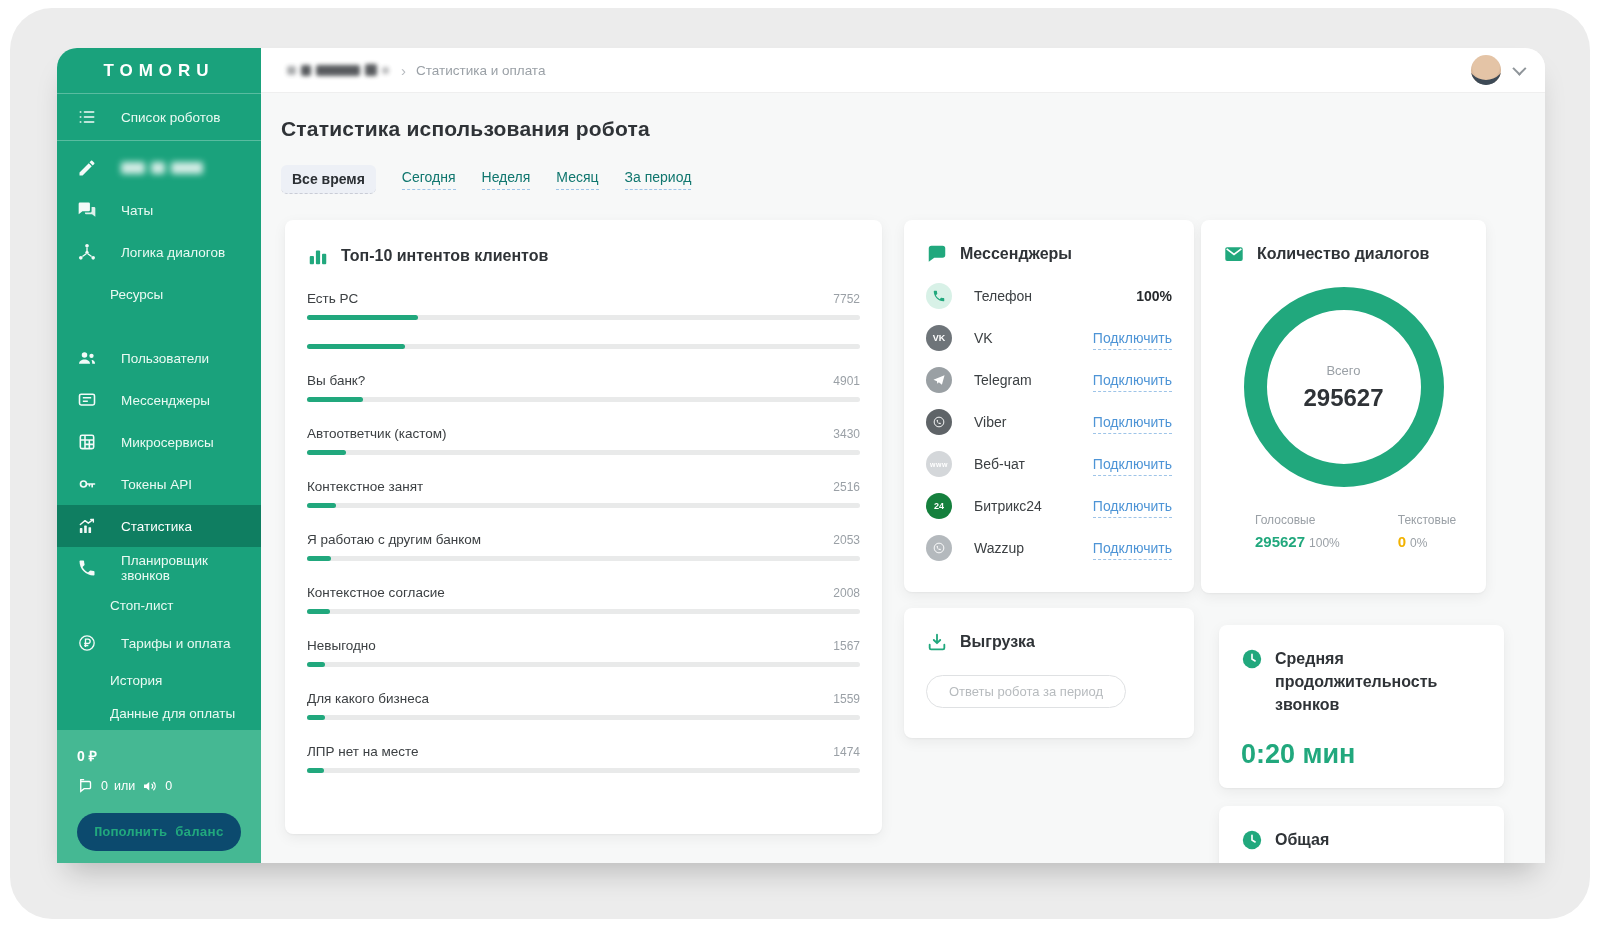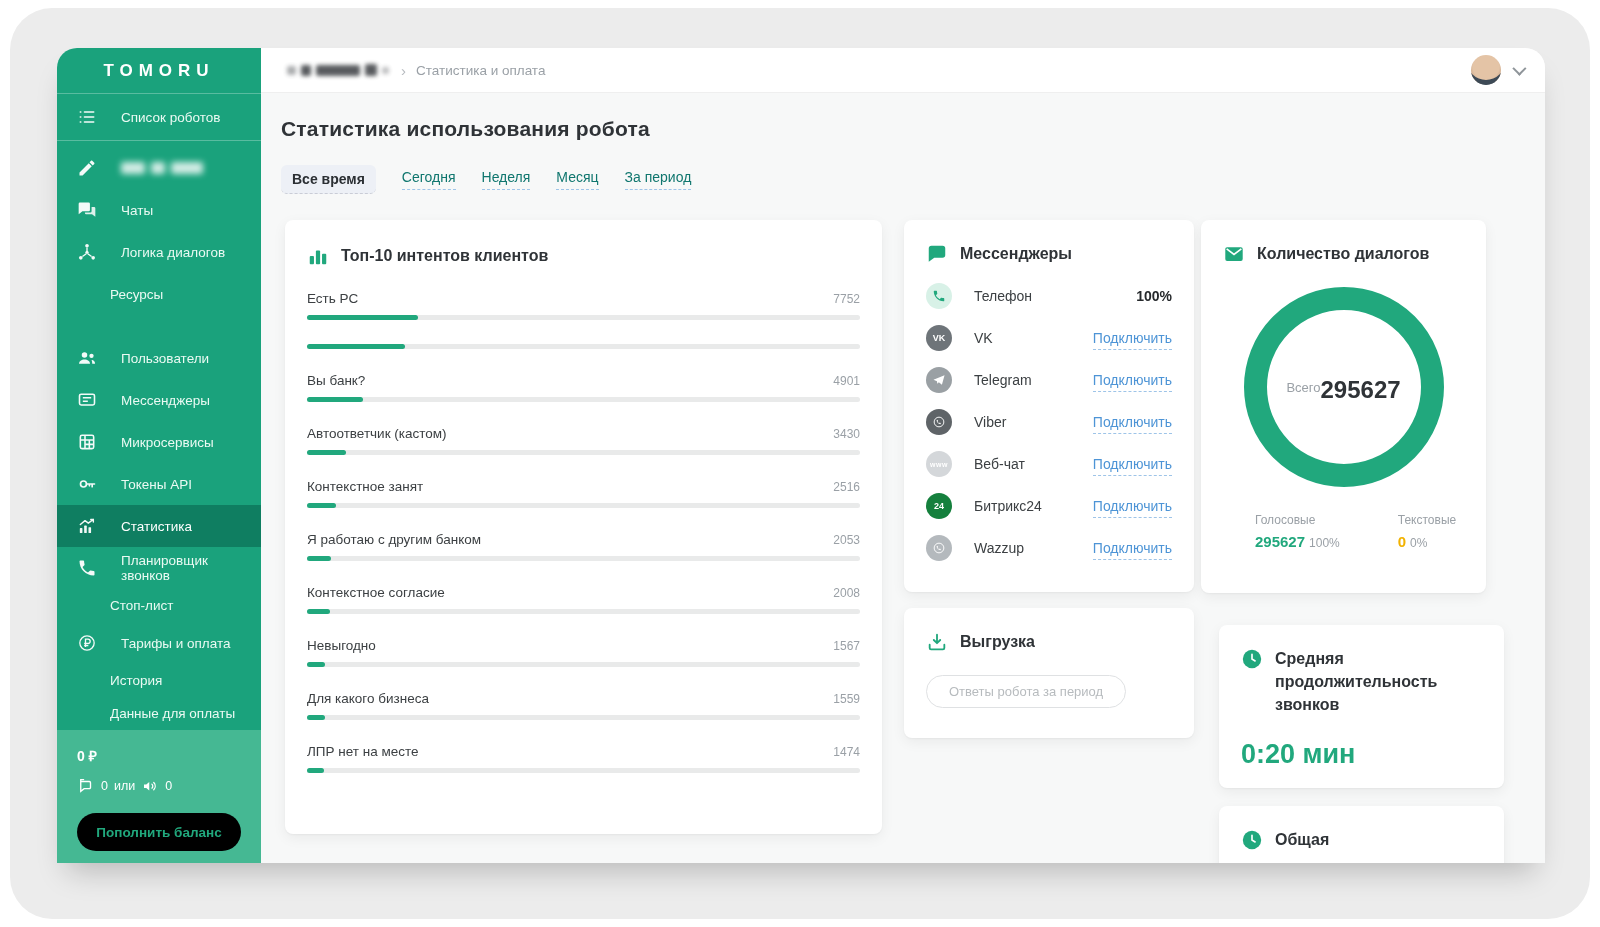--- a/index.html
+++ b/index.html
@@ -29,23 +29,23 @@
   .side-divider { height:1px; background:rgba(255,255,255,.28); margin:2px 0 6px; }
   .side-spacer { height:22px; }
   .redact-side { display:flex; gap:6px; filter:blur(3px); opacity:.8; }
   .redact-side i { display:block; height:12px; border-radius:2px; background:#fff; }
   .balance { background:#45b893; padding:16px 20px 18px; }
   .bal-amount { color:#fff; font-size:14px; font-weight:bold; margin-bottom:12px; }
   .bal-row { display:flex; align-items:center; gap:6px; color:#fff; font-size:12.5px; }
   .bal-row .ic { width:18px; height:18px; color:#fff; }
   .bal-row .ic svg { width:18px; height:18px; display:block; }
   .topup-btn { display:block; width:100%; margin-top:18px; height:38px;
-    border:none; border-radius:19px; background:#000000; color:#21a87d;
+    border:none; border-radius:19px; background:#0c4a6e; color:#21a87d;
     font-size:13.5px; font-weight:bold; cursor:pointer;
-    font-family:Liberation Sans, sans-serif; }
+    font-family:Liberation Mono, monospace; }
 
   
   .topbar { position:absolute; left:204px; right:0; top:0; height:45px;
     background:#fff; border-bottom:1px solid #efefef;
     display:flex; align-items:center; padding:0 22px 0 26px; }
   .crumb-redact { display:flex; align-items:center; gap:5px; filter:blur(2px); opacity:.85; }
   .crumb-redact i { display:block; background:#3c3f43; border-radius:2px; }
   .crumb-chev { color:#b6babf; font-size:15px; margin:0 10px 0 12px; }
   .crumb-current { color:#9aa0a6; font-size:13.5px; }
   .topbar-right { margin-left:auto; display:flex; align-items:center; gap:12px; }
@@ -99,21 +99,21 @@
   
   #card-export { left:623px; top:388px; width:290px; height:130px; padding:22px 22px; }
   .export-btn { margin-top:22px; height:33px; padding:0 22px; border-radius:17px;
     background:#fff; border:1px solid #dfe1e3; color:#b7bbbe; font-size:13px;
     cursor:pointer; font-family:"Liberation Sans", sans-serif; }
 
   
   #card-dialogs { left:920px; top:0; width:285px; height:373px; padding:22px 22px; }
   .ring-wrap { display:flex; justify-content:center; margin-top:22px; }
   .ring { width:200px; height:200px; border-radius:50%; border:23px solid #21a87d;
-    display:flex; align-items:center; justify-content:center; }
+    display:flex; flex-direction:column; align-items:center; justify-content:center; }
   .ring-label { font-size:13px; color:#9aa0a6; }
   .ring-total { font-size:24px; font-weight:bold; color:#2f3337; margin-top:6px; }
   .dlg-stats { display:flex; margin-top:26px; padding:0 12px 0 32px; gap:58px; }
   .dlg-col .lbl { font-size:12px; color:#9aa0a6; }
   .dlg-col .val { margin-top:6px; font-size:15px; font-weight:bold; }
   .dlg-col .val .num-voice { color:#21a87d; }
   .dlg-col .val .num-text { color:#f2b200; }
   .dlg-col .val .pct { color:#9aa0a6; font-size:12px; font-weight:normal; margin-left:4px; }
 
   

